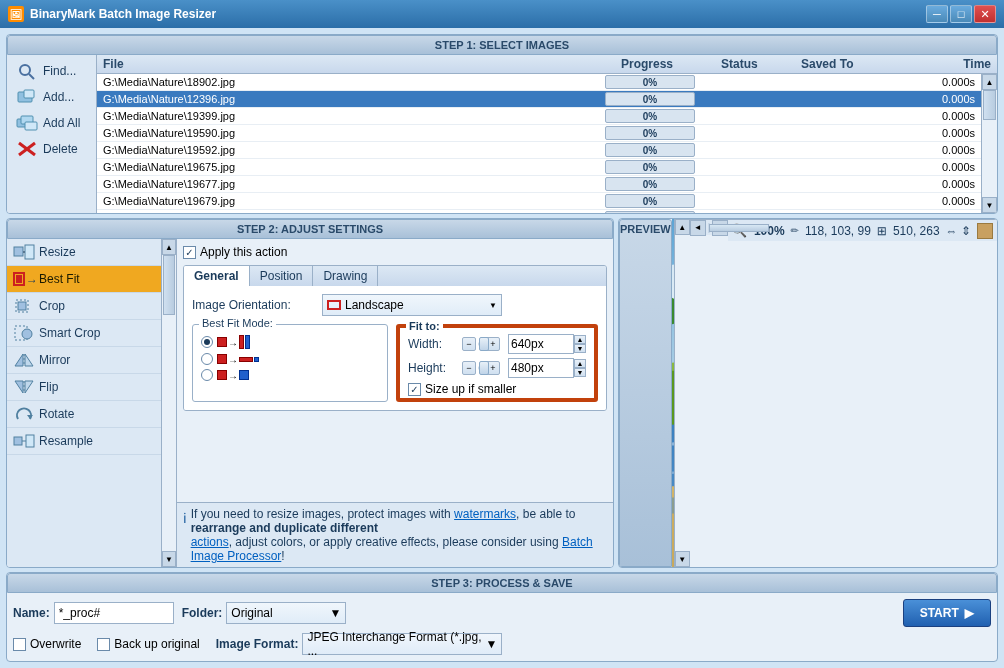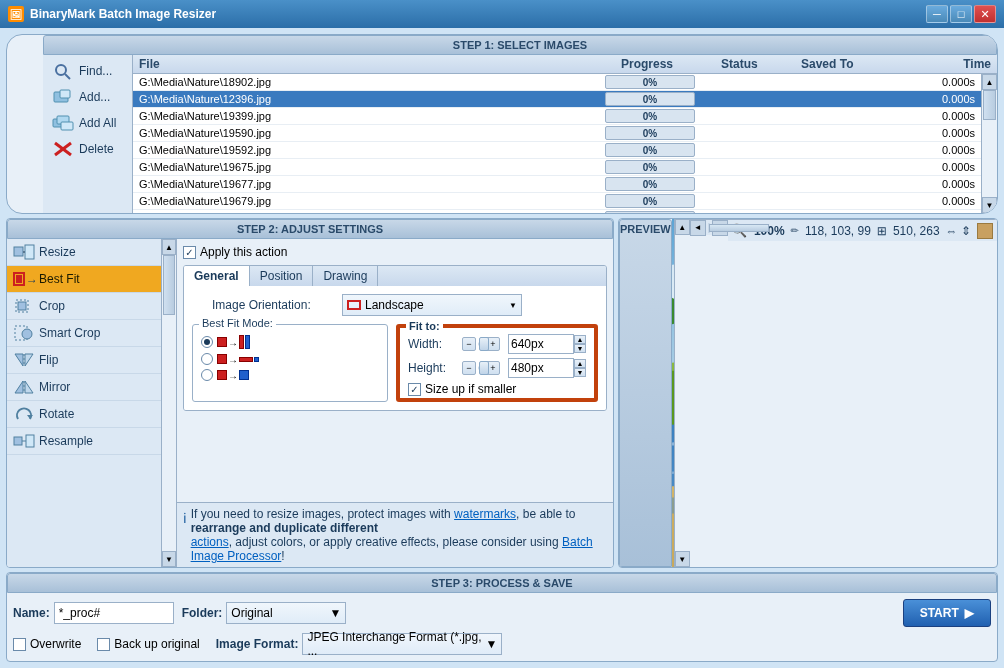--- a/index.html
+++ b/index.html
@@ -33,24 +33,23 @@
       font-weight: bold;
       color: #2a4a6a;
       border: 1px solid #8aaac8;
       border-radius: 3px 3px 0 0;
     }
 
     
     .step1 {
       background: #e8f0f8;
       border: 1px solid #8aaac8;
-      border-radius: 16px;
+      border-radius: 4px;
       overflow: hidden;
       flex-shrink: 0;
-      padding-left: 36px;
     }
     .action-btn {
       display: flex;
       align-items: center;
       gap: 4px;
       padding: 2px 4px;
       cursor: pointer;
       border-radius: 2px;
       color: #1a3a5a;
     }
@@ -169,21 +168,21 @@
     .checkbox { width: 13px; height: 13px; border: 1px solid #6a8aaa; background: white; display: inline-flex; align-items: center; justify-content: center; cursor: pointer; }
     .checkbox.checked::after { content: '✓'; font-size: 10px; color: #1a3a5a; }
 
     .tabs-container { border: 1px solid #9ab0c8; border-radius: 3px; overflow: hidden; }
     .tabs-header { display: flex; background: linear-gradient(to bottom, #dce8f4, #c8d8ec); }
     .tab { padding: 3px 10px; cursor: pointer; border-right: 1px solid #9ab0c8; color: #1a3a5a; }
     .tab.active { background: white; font-weight: bold; }
     .tab-content { background: white; padding: 8px; }
 
     .field-row { display: flex; align-items: center; margin-bottom: 8px; }
-    .field-label { width: 130px; color: #1a3a5a; margin-left: 20px; }
+    .field-label { width: 130px; color: #1a3a5a; }
     .select-box {
       height: 22px;
       border: 1px solid #9ab0c8;
       background: linear-gradient(to bottom, #f0f6fc, #e0ecf8);
       padding: 0 4px;
       display: flex;
       align-items: center;
       justify-content: space-between;
       cursor: pointer;
       min-width: 180px;
@@ -585,36 +584,36 @@
                 <svg width="22" height="18" viewBox="0 0 22 18">
                     <rect x="2" y="2" width="12" height="14" fill="none" stroke="#5080a0" stroke-width="1" stroke-dasharray="2,2"></rect>
                     <circle cx="14" cy="10" r="5" fill="#a0c0e0" stroke="#5080a0" stroke-width="1"></circle>
                   </svg>
               </div>
               <span>Smart Crop</span>
             </div>
             <div class="sidebar-action-item">
               <div class="sidebar-icon">
                 <svg width="22" height="18" viewBox="0 0 22 18">
+                    <polygon points="2,15 10,3 10,15" fill="#a0c0e0" stroke="#5080a0" stroke-width="1"></polygon>
+                    <line x1="11" y1="3" x2="11" y2="15" stroke="#5080a0" stroke-width="1" stroke-dasharray="2,2"></line>
+                    <polygon points="20,15 12,3 12,15" fill="#c0d8ec" stroke="#5080a0" stroke-width="1"></polygon>
+                  </svg>
+              </div>
+              <span>Mirror</span>
+            </div>
+            <div class="sidebar-action-item">
+              <div class="sidebar-icon">
+                <svg width="22" height="18" viewBox="0 0 22 18">
                     <polygon points="2,3 10,15 10,3" fill="#a0c0e0" stroke="#5080a0" stroke-width="1"></polygon>
                     <line x1="11" y1="3" x2="11" y2="15" stroke="#5080a0" stroke-width="1" stroke-dasharray="2,2"></line>
                     <polygon points="20,3 12,15 12,3" fill="#c0d8ec" stroke="#5080a0" stroke-width="1"></polygon>
                   </svg>
               </div>
               <span>Flip</span>
-            </div>
-            <div class="sidebar-action-item">
-              <div class="sidebar-icon">
-                <svg width="22" height="18" viewBox="0 0 22 18">
-                    <polygon points="2,15 10,3 10,15" fill="#a0c0e0" stroke="#5080a0" stroke-width="1"></polygon>
-                    <line x1="11" y1="3" x2="11" y2="15" stroke="#5080a0" stroke-width="1" stroke-dasharray="2,2"></line>
-                    <polygon points="20,15 12,3 12,15" fill="#c0d8ec" stroke="#5080a0" stroke-width="1"></polygon>
-                  </svg>
-              </div>
-              <span>Mirror</span>
             </div>
             <div class="sidebar-action-item">
               <div class="sidebar-icon">
                 <svg width="22" height="18" viewBox="0 0 22 18">
                     <path d="M5 14 A7 7 0 1 1 17 14" fill="none" stroke="#5080a0" stroke-width="2"></path>
                     <polygon points="17,14 20,10 14,10" fill="#5080a0"></polygon>
                   </svg>
               </div>
               <span>Rotate</span>
             </div>

